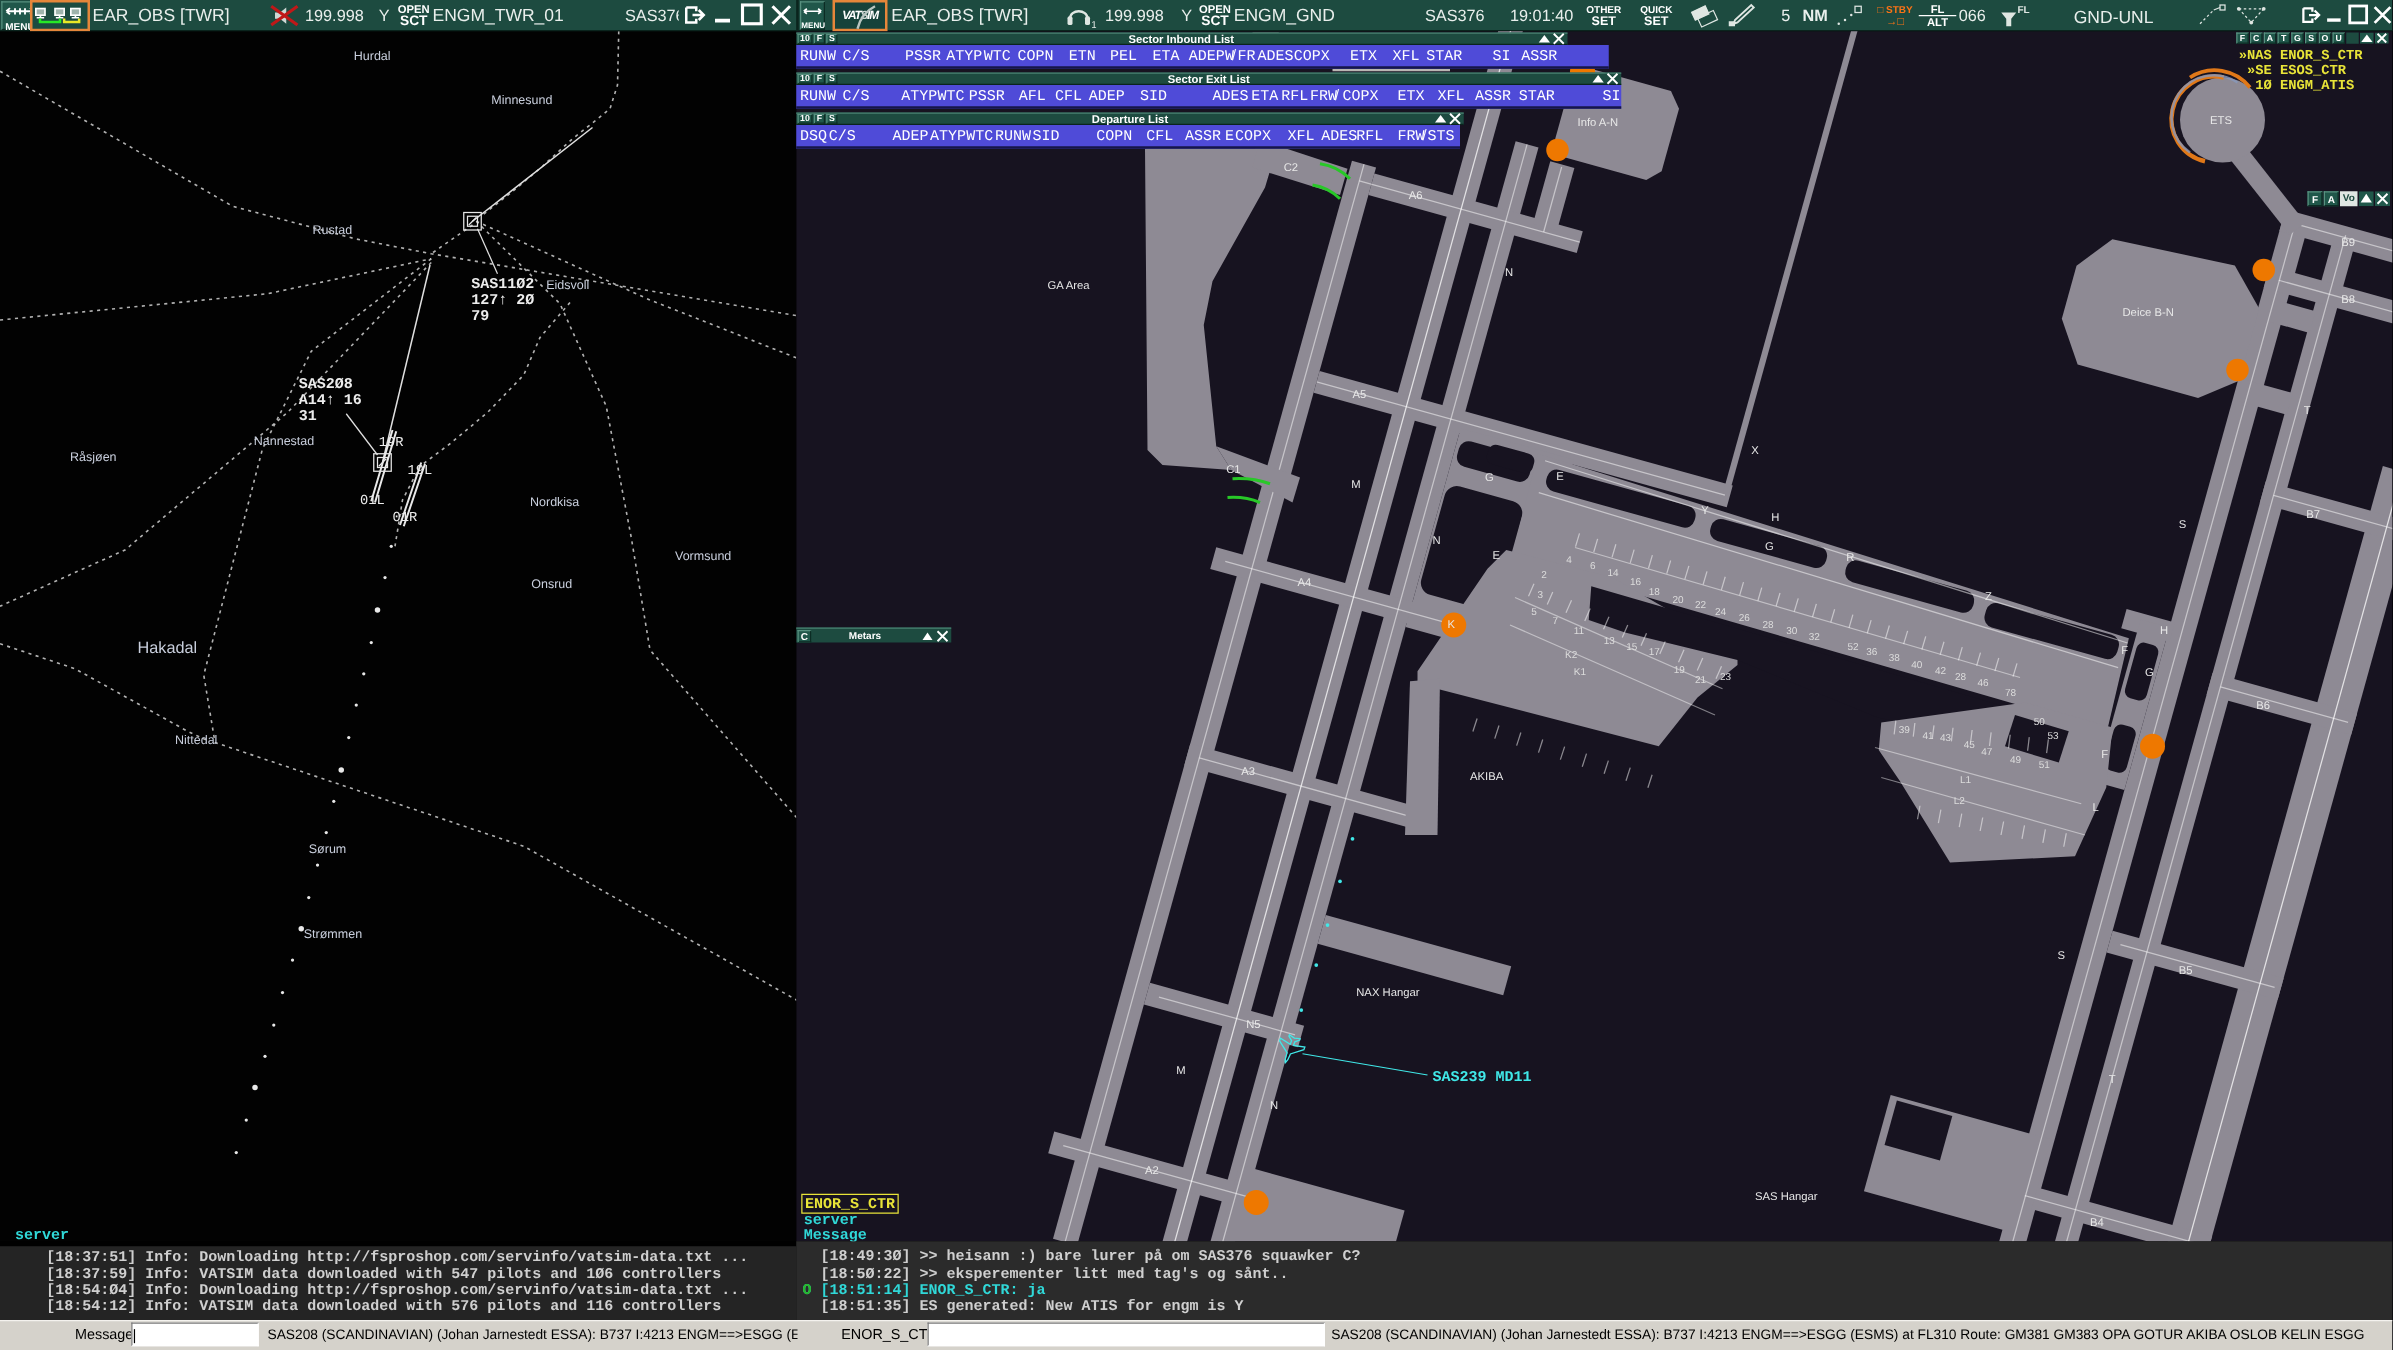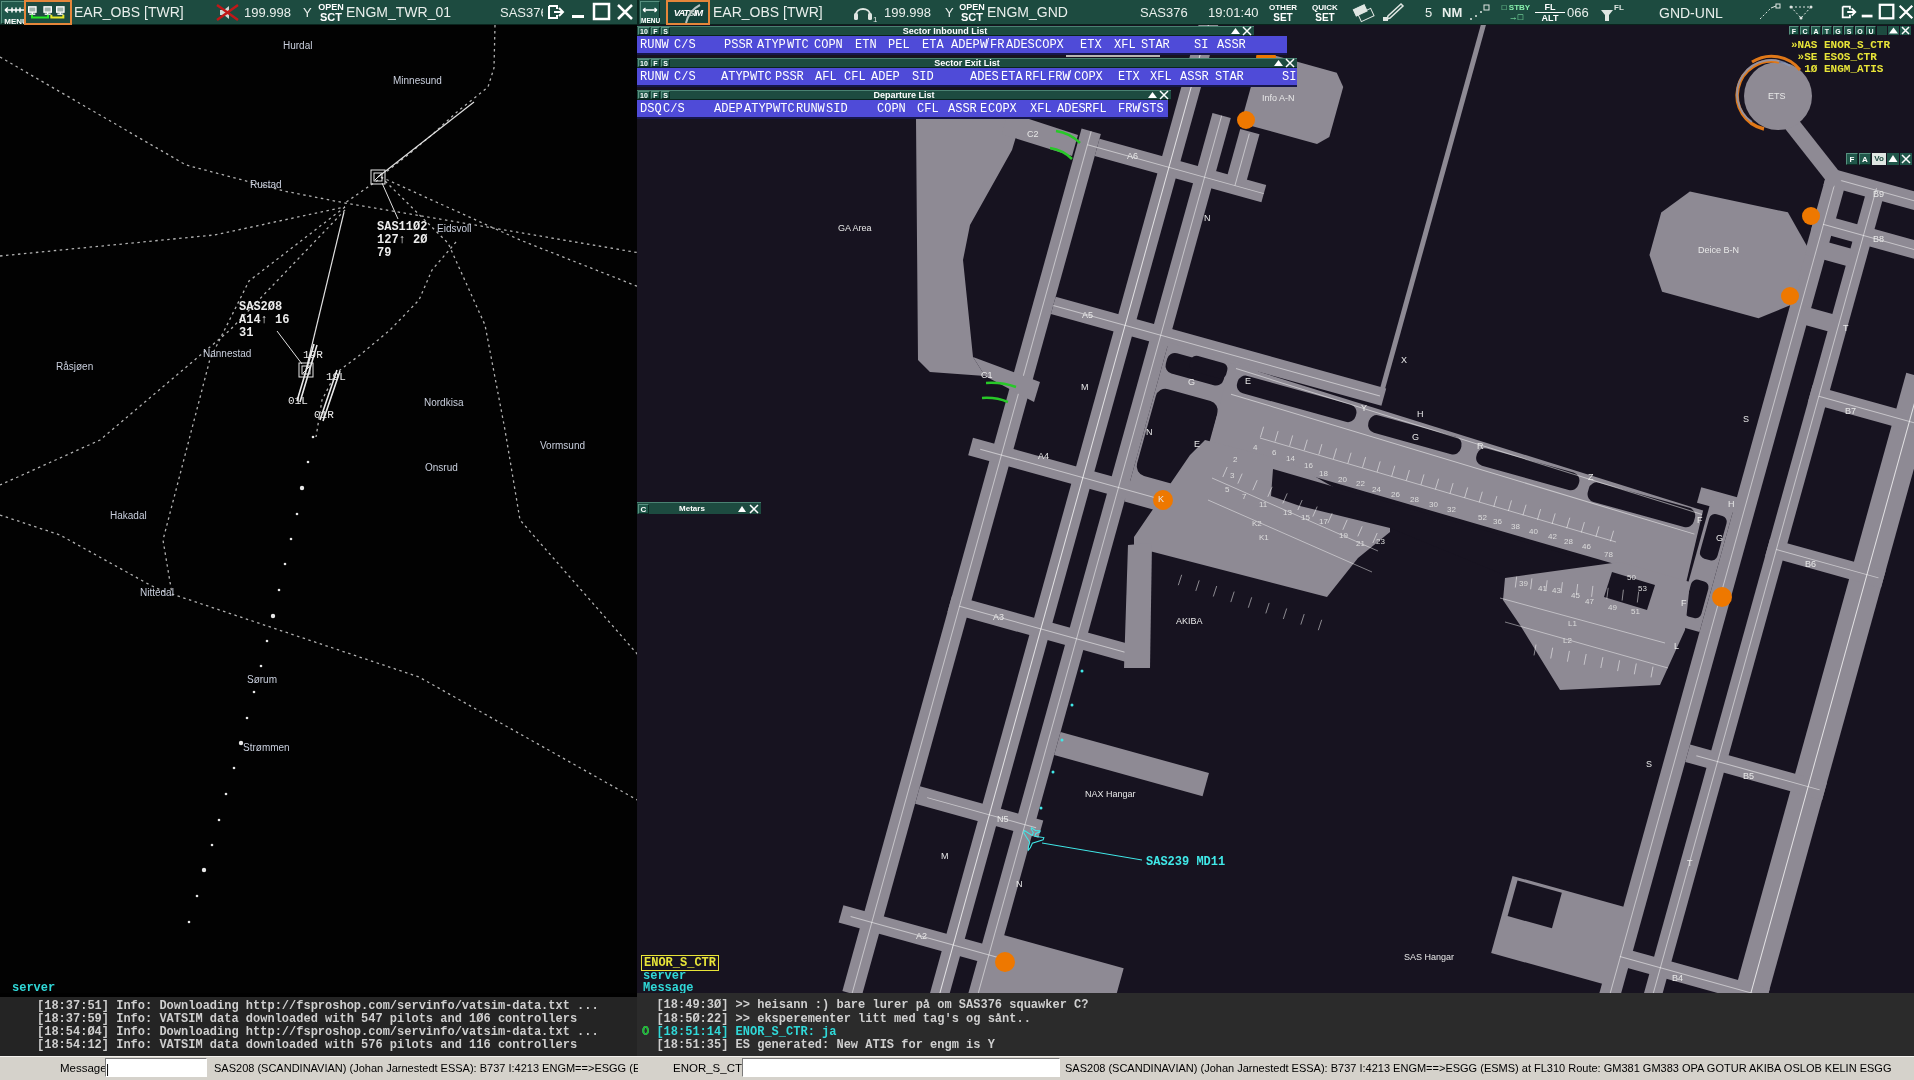--- a/index.html
+++ b/index.html
@@ -104,21 +104,21 @@
       <rect x="2" y="15" width="5" height="4" fill="#dfe6e2"></rect>
     </svg>
     <div class="abs" style="left:786px;top:5px;font-size:13px;color:#e9efec">5</div>
     <div class="abs" style="left:803px;top:5px;font-size:13px;font-weight:bold;color:#e9efec">NM</div>
     <svg class="abs" style="left:828px;top:3px" width="26" height="19" viewBox="0 0 26 19">
       <rect x="17" y="2" width="5" height="5" fill="none" stroke="#dfe6e2"></rect>
       <circle cx="4" cy="16" r="1" fill="#dfe6e2"></circle>
       <circle cx="9" cy="13" r="1" fill="#dfe6e2"></circle>
       <circle cx="14" cy="9" r="1" fill="#dfe6e2"></circle>
     </svg>
-    <div class="abs" style="left:858px;top:1px;width:38px;height:23px;color:#86efac">
+    <div class="abs" style="left:858px;top:1px;width:38px;height:23px;color:#f97316">
       <div style="font-size:8px;font-weight:bold;text-align:center;margin-top:2px">□ STBY</div>
       <div style="font-size:9px;font-weight:bold;text-align:center">→□</div>
     </div>
     <div class="abs" style="left:896px;top:1px;width:30px;height:23px;color:#fff;text-align:center">
       <div style="font-size:9px;font-weight:bold;line-height:10px;margin-top:1px;border-bottom:1px solid #fff">FL</div>
       <div style="font-size:9px;font-weight:bold;line-height:10px">ALT</div>
     </div>
     <div class="abs" style="left:928px;top:5px;font-size:13px;color:#e9efec">066</div>
     <svg class="abs" style="left:958px;top:2px" width="30" height="21" viewBox="0 0 30 21">
       <path d="M4 8 L16 8 L12 13 L12 19 L8 19 L8 13 Z" fill="#dfe6e2"></path>
@@ -199,21 +199,21 @@
   </svg>
 <div class="maplab" style="left:283px;top:40px;color:#c9cfdd;font-size:10px">Hurdal</div>
 <div class="maplab" style="left:393px;top:75px;color:#c9cfdd;font-size:10px">Minnesund</div>
 <div class="maplab" style="left:250px;top:179px;color:#c9cfdd;font-size:10px">Rustad</div>
 <div class="maplab" style="left:437px;top:223px;color:#c9cfdd;font-size:10px">Eidsvoll</div>
 <div class="maplab" style="left:203px;top:348px;color:#c9cfdd;font-size:10px">Nannestad</div>
 <div class="maplab" style="left:56px;top:361px;color:#c9cfdd;font-size:10px">Råsjøen</div>
 <div class="maplab" style="left:424px;top:397px;color:#c9cfdd;font-size:10px">Nordkisa</div>
 <div class="maplab" style="left:540px;top:440px;color:#c9cfdd;font-size:10px">Vormsund</div>
 <div class="maplab" style="left:425px;top:462px;color:#c9cfdd;font-size:10px">Onsrud</div>
-<div class="maplab" style="left:110px;top:510px;color:#c9cfdd;font-size:10px">Hakadal</div>
+<div class="maplab" style="left:110px;top:510px;color:#c9cfdd;font-size:13px">Hakadal</div>
 <div class="maplab" style="left:140px;top:587px;color:#c9cfdd;font-size:10px">Nittedal</div>
 <div class="maplab" style="left:247px;top:674px;color:#c9cfdd;font-size:10px">Sørum</div>
 <div class="maplab" style="left:243px;top:742px;color:#c9cfdd;font-size:10px">Strømmen</div>
 <div class="abs mono" style="left:377px;top:221px;font-size:12px;font-weight:bold;color:#ececec;line-height:13px;white-space:pre">SAS11Ø2
 127↑ 2Ø
 79</div>
 <div class="abs mono" style="left:239px;top:301px;font-size:12px;font-weight:bold;color:#ececec;line-height:13px;white-space:pre">SAS2Ø8
 A14↑ 16
 31</div>
 <div class="abs mono" style="left:303px;top:349px;font-size:11px;color:#ececec">19R</div>
@@ -384,21 +384,21 @@
     <circle cx="1790" cy="296" r="9" fill="#ee7800"></circle>
     <circle cx="1722" cy="597" r="10" fill="#ee7800"></circle>
     <circle cx="1163" cy="500" r="10" fill="#ee7800"></circle>
     <circle cx="1005" cy="962" r="10" fill="#ee7800"></circle>
   </svg>
 <div class="maplab" style="left:838px;top:223px">GA Area</div>
 <div class="maplab" style="left:1027px;top:129px">C2</div>
 <div class="maplab" style="left:981px;top:370px">C1</div>
 <div class="maplab" style="left:1127px;top:151px">A6</div>
 <div class="maplab" style="left:1082px;top:310px">A5</div>
-<div class="maplab" style="left:1038px;top:451px">A4</div>
+<div class="maplab" style="left:1038px;top:461px">A4</div>
 <div class="maplab" style="left:993px;top:612px">A3</div>
 <div class="maplab" style="left:997px;top:814px">N5</div>
 <div class="maplab" style="left:916px;top:931px">A2</div>
 <div class="maplab" style="left:1081px;top:382px">M</div>
 <div class="maplab" style="left:941px;top:851px">M</div>
 <div class="maplab" style="left:1146px;top:427px">N</div>
 <div class="maplab" style="left:1016px;top:879px">N</div>
 <div class="maplab" style="left:1204px;top:213px">N</div>
 <div class="maplab" style="left:1194px;top:439px">E</div>
 <div class="maplab" style="left:1245px;top:376px">E</div>

